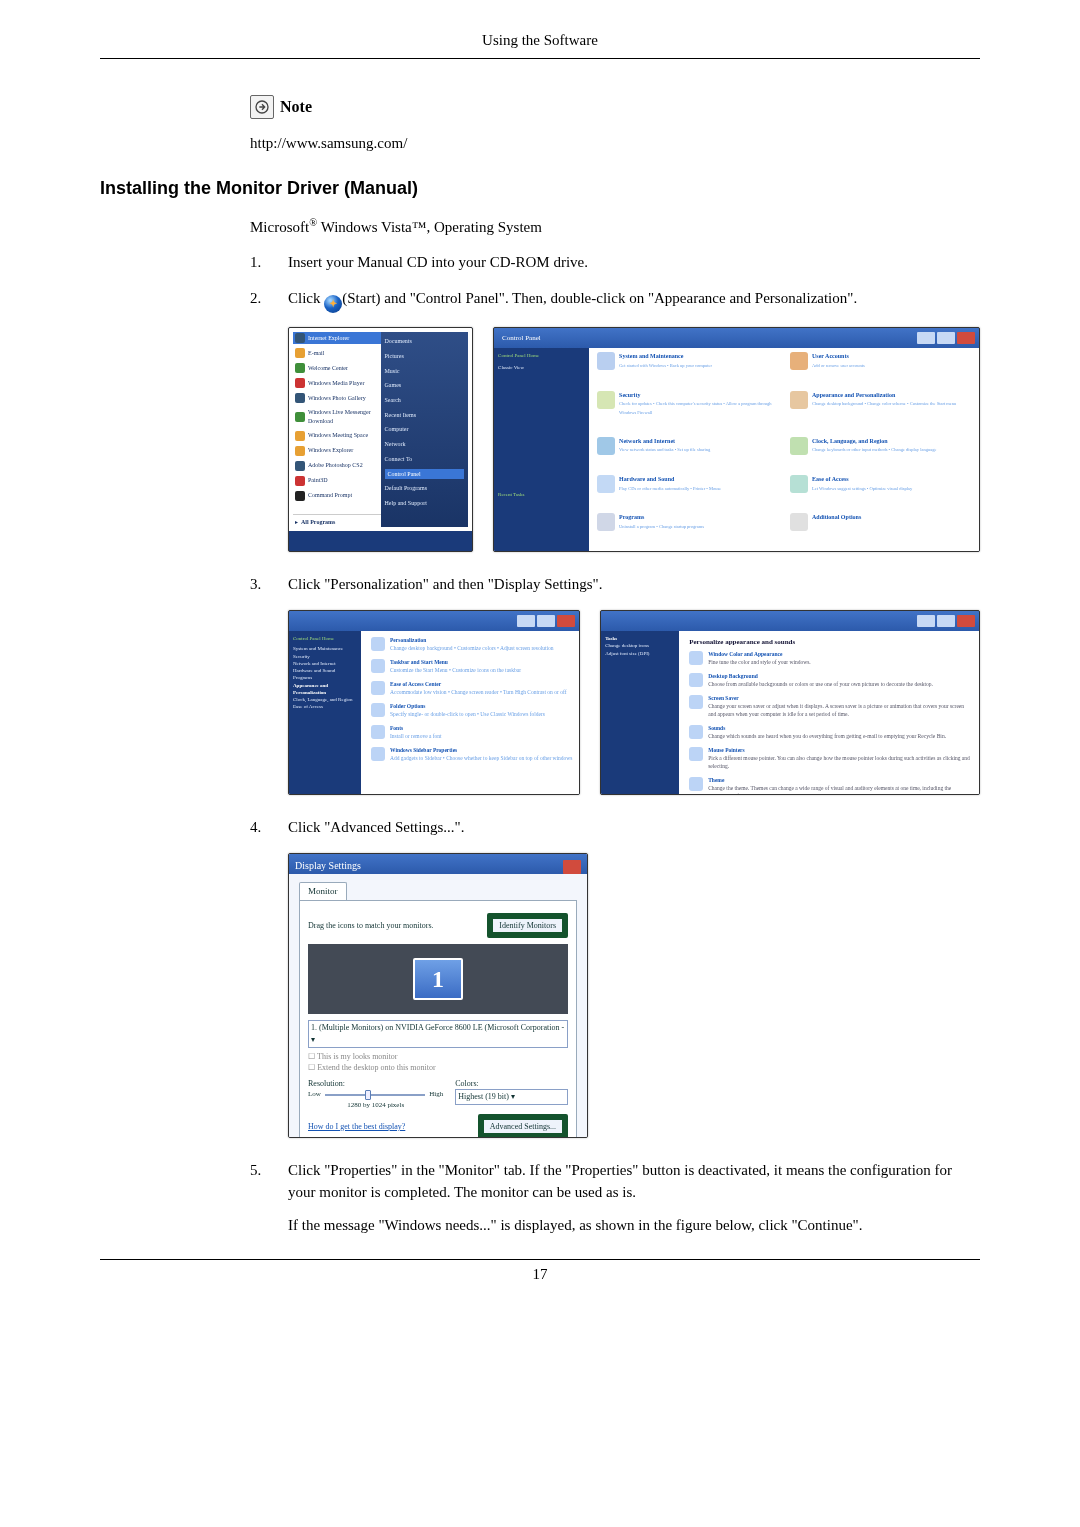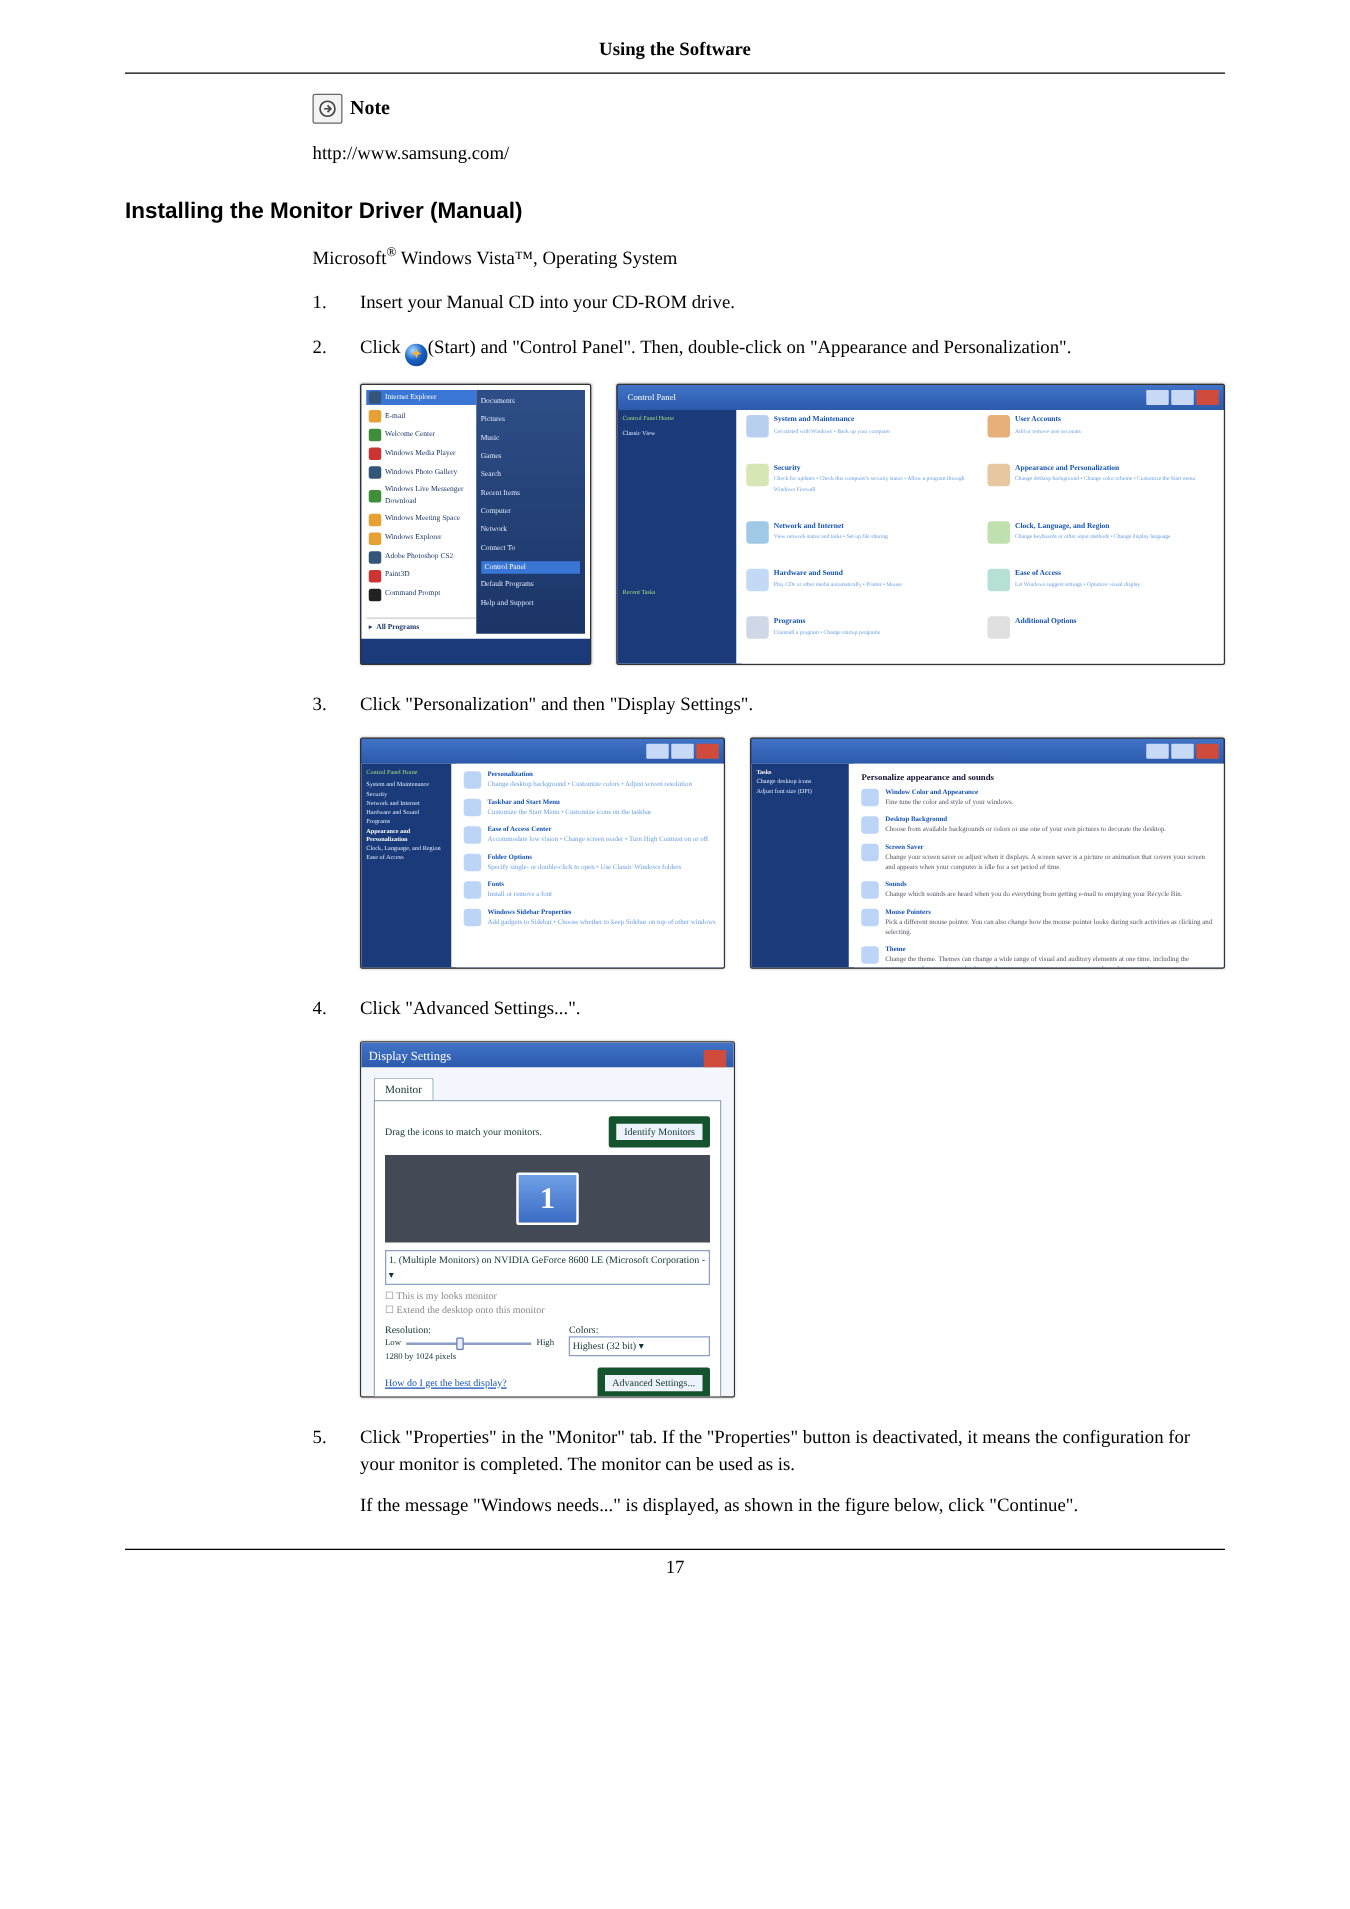--- a/index.html
+++ b/index.html
@@ -14,23 +14,22 @@
       margin: 0 auto;
       padding: 30px 100px 20px 100px;
       color: #000;
       font-size: 15px;
       line-height: 1.45;
     }
     .header {
       text-align: center;
       border-bottom: 1px solid #000;
       padding-bottom: 6px;
-      margin-bottom: 16px;
+      margin-bottom: 36px;
       font-size: 15px;
-      font-weight: bold;
     }
     .note-block {
       margin-left: 150px;
       margin-bottom: 20px;
     }
     .note-line {
       display: flex;
       align-items: center;
       gap: 6px;
       margin-bottom: 14px;
@@ -675,25 +674,25 @@
         <div class="dlg-row" style="align-items:flex-start;gap:12px;">
           <div style="flex:1.2">
             <div>Resolution:</div>
             <div style="display:flex;align-items:center;font-size:7px;">
               <span>Low</span>
               <div class="slider-track">
                   <div class="slider-thumb"></div>
                 </div>
               <span>High</span>
             </div>
-            <div style="font-size:7px;">1280 by 1024 pixels</div>
+            <div style="text-align:center;font-size:7px;">1280 by 1024 pixels</div>
           </div>
           <div style="flex:1">
             <div>Colors:</div>
-            <div class="dlg-select"><span>Highest (32 bit)</span> ▾</div>
+            <div class="dlg-select"><span>Highest (19 bit)</span> ▾</div>
           </div>
         </div>
         <div class="dlg-row">
           <span class="dlg-link">How do I get the best display?</span>
           <span class="dlg-btn">Advanced Settings...</span>
         </div>
       </div>
       <div class="dlg-footer">
         <span class="dlg-btn">OK</span>
         <span class="dlg-btn">Cancel</span>

